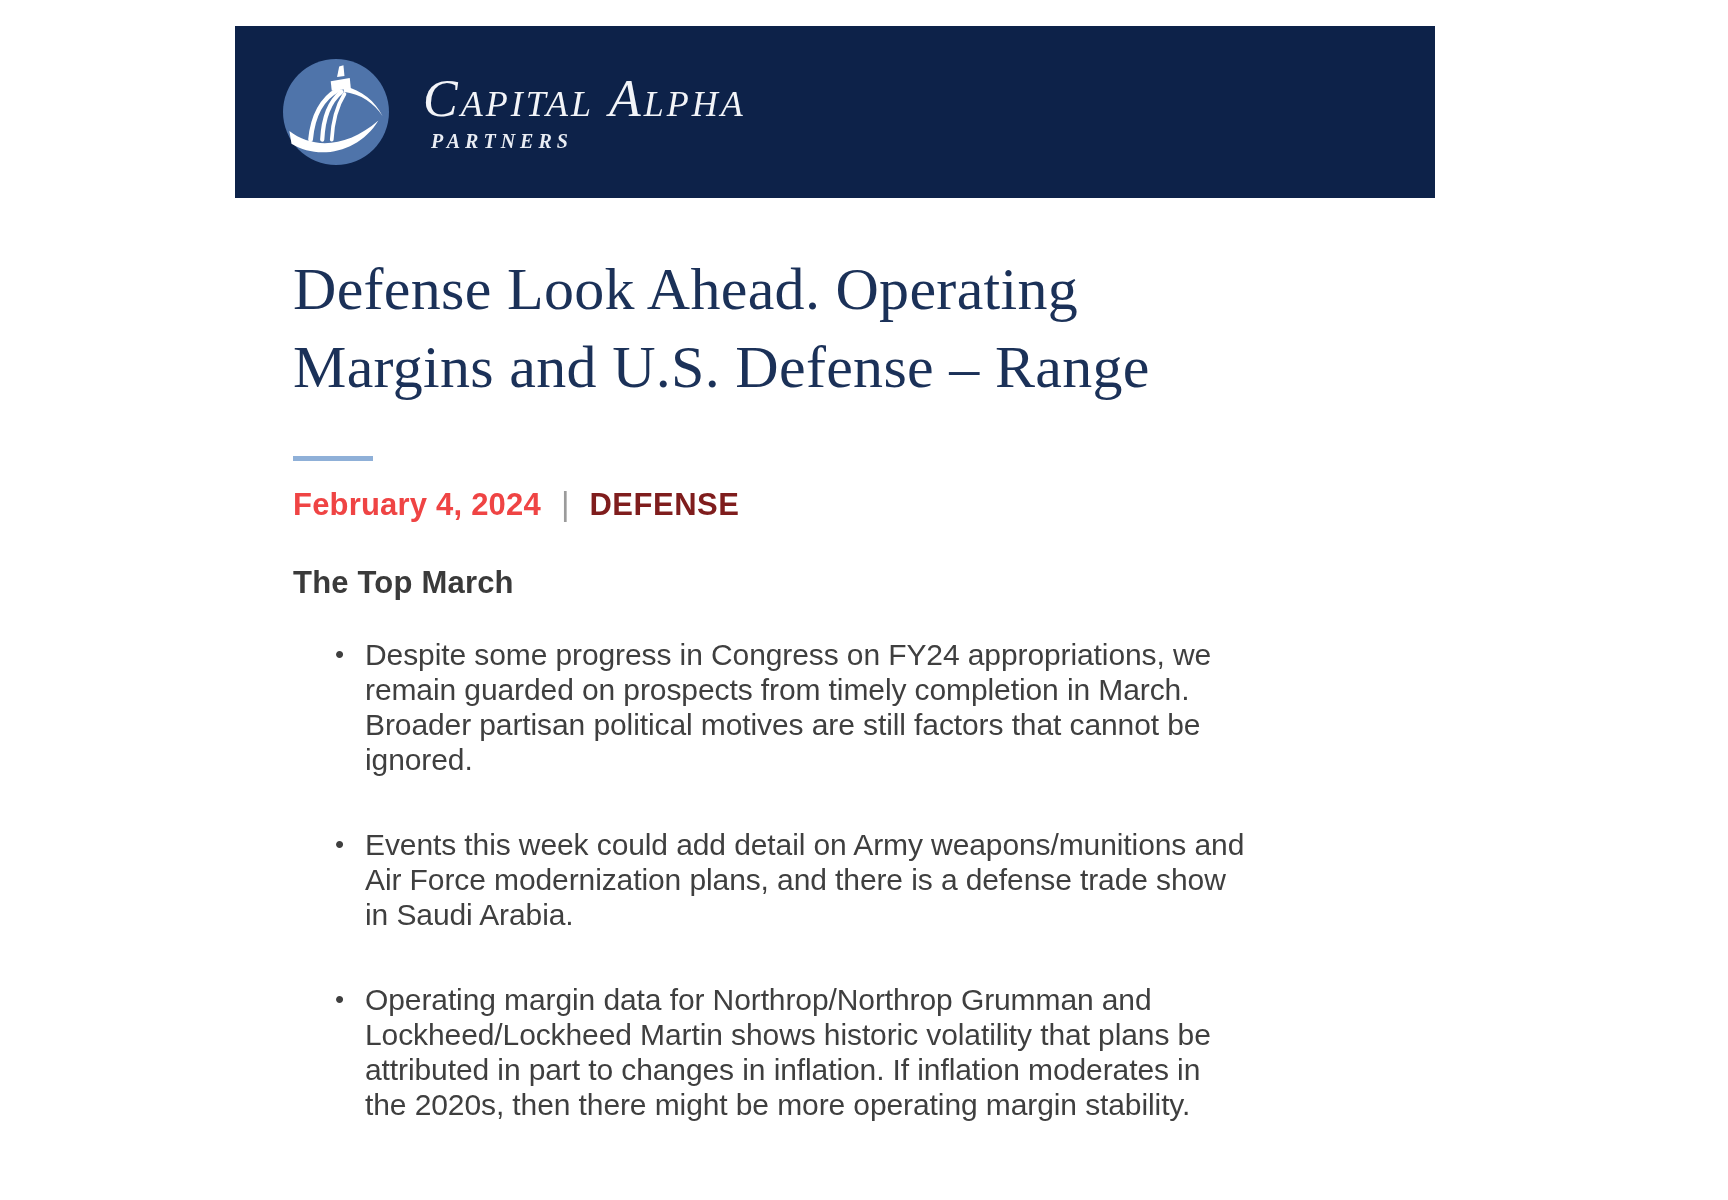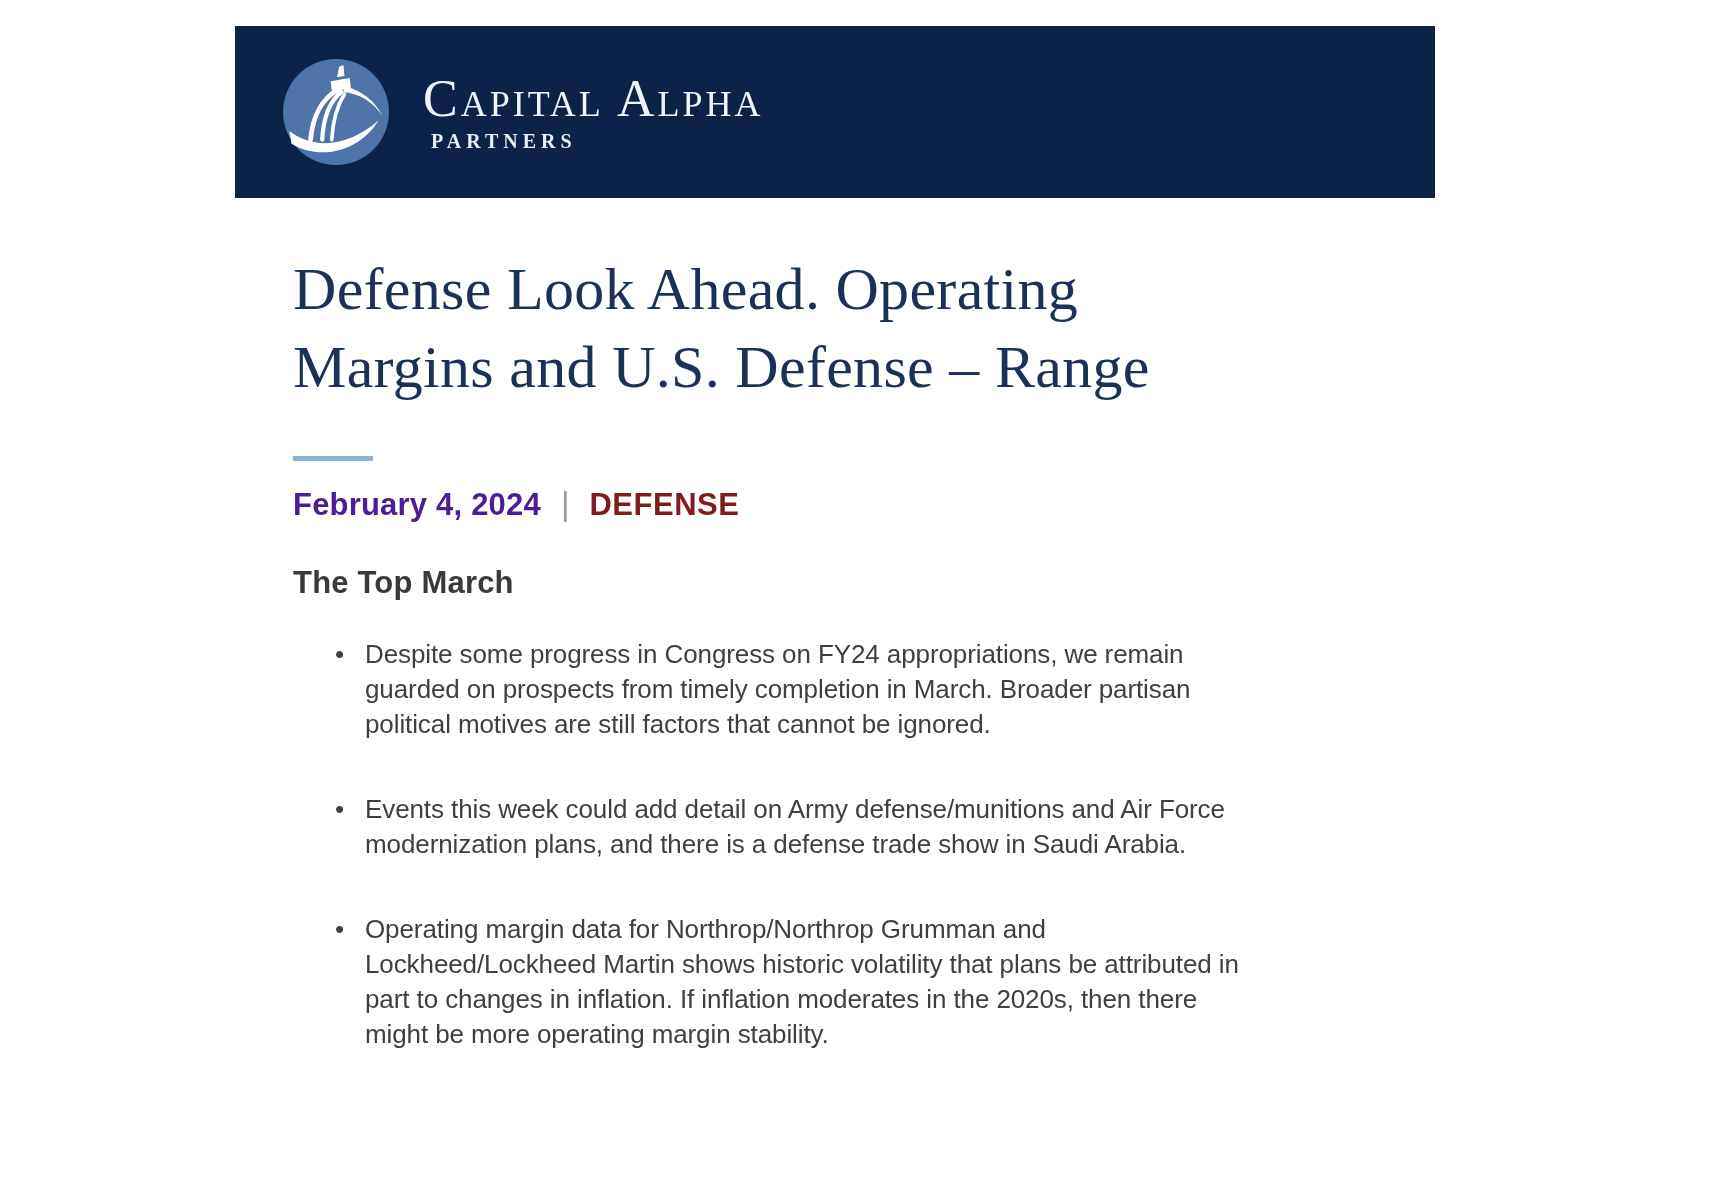--- a/index.html
+++ b/index.html
@@ -21,20 +21,21 @@
     position: absolute;
     left: 235px;
     top: 26px;
     width: 1200px;
     height: 172px;
     background: #0d2249;
     display: flex;
     align-items: center;
     box-sizing: border-box;
     padding-left: 48px;
+    font-style: italic;
   }
   .logo-lockup {
     display: flex;
     align-items: center;
   }
   .logo-icon {
     width: 106px;
     height: 106px;
     flex: 0 0 auto;
   }
@@ -91,21 +92,21 @@
   }
 
   .meta {
     margin-top: 26px;
     display: flex;
     align-items: center;
     font-weight: bold;
     font-size: 31px;
     line-height: 36px;
   }
-  .meta .date { color: #4c1d95; letter-spacing: 0.2px; }
+  .meta .date { color: #ef4444; letter-spacing: 0.2px; }
   .meta .sep {
     color: #9b9b9b;
     font-weight: normal;
     font-size: 33px;
     margin: 0 20px;
     transform: translateY(-1px);
   }
   .meta .category { color: #7f1d1d; letter-spacing: 0.5px; }
 
   .topline {
@@ -119,21 +120,21 @@
 
   .bullets {
     margin: 38px 0 0 0;
     padding: 0 0 0 72px;
     list-style: none;
     width: 880px;
     box-sizing: content-box;
   }
   .bullets li {
     position: relative;
-    font-size: 26px;
+    font-size: 30px;
     line-height: 35px;
     color: #3f3f3f;
     letter-spacing: -0.1px;
     margin: 0 0 50px 0;
   }
   .bullets li::before {
     content: "\2022";
     position: absolute;
     left: -30px;
     top: 0;
@@ -182,18 +183,18 @@
     <div class="meta">
       <span class="date">February 4, 2024</span>
       <span class="sep">|</span>
       <span class="category">DEFENSE</span>
     </div>
 
     <h2 class="topline">The Top March</h2>
 
     <ul class="bullets">
       <li>Despite some progress in Congress on FY24 appropriations, we remain guarded on prospects from timely completion in March. Broader partisan political motives are still factors that cannot be ignored.</li>
-      <li>Events this week could add detail on Army defense/munitions and Air Force modernization plans, and there is a defense trade show in Saudi Arabia.</li>
+      <li>Events this week could add detail on Army weapons/munitions and Air Force modernization plans, and there is a defense trade show in Saudi Arabia.</li>
       <li>Operating margin data for Northrop/Northrop Grumman and Lockheed/Lockheed Martin shows historic volatility that plans be attributed in part to changes in inflation. If inflation moderates in the 2020s, then there might be more operating margin stability.</li>
     </ul>
 
   </main>
 </div>
 
 </body></html>

